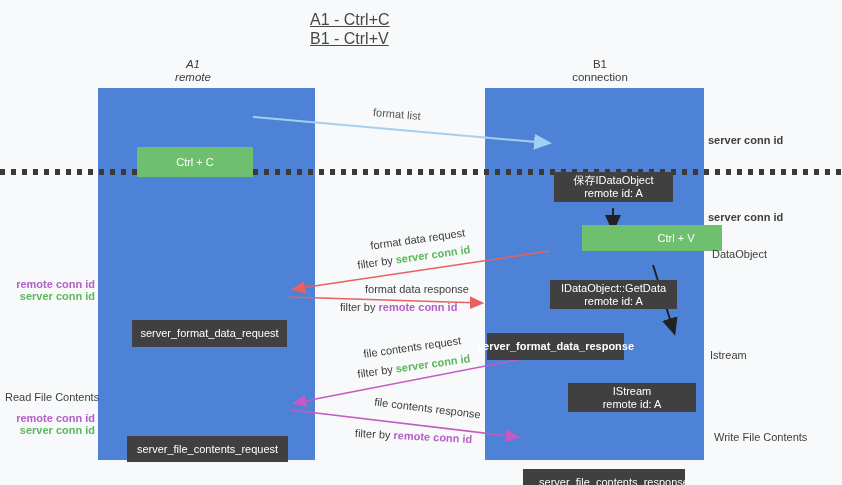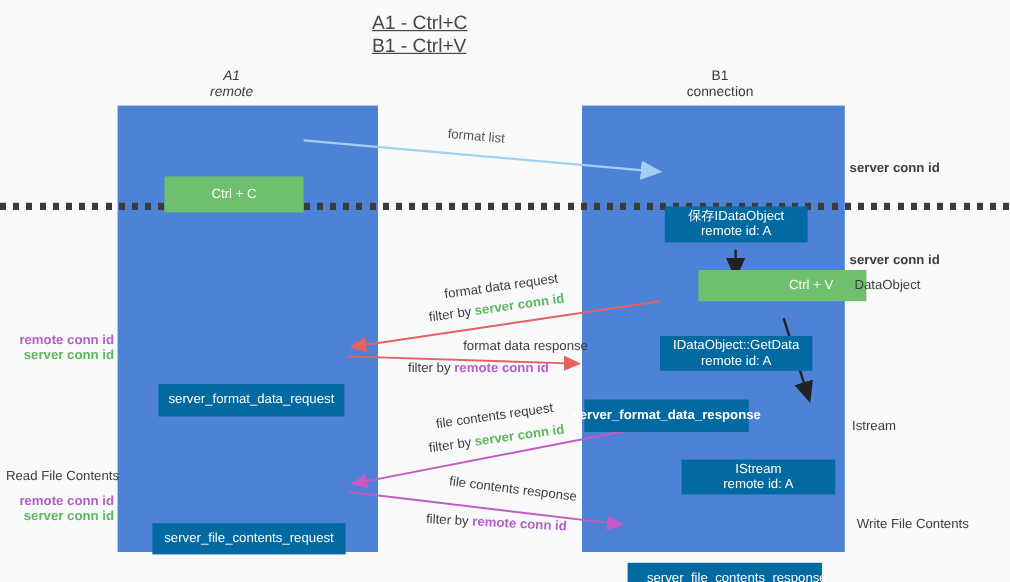--- a/index.html
+++ b/index.html
@@ -27,21 +27,21 @@
   .dotted-line {
     position: absolute; left: 0; top: 169px; width: 842px; height: 6px;
     background: repeating-linear-gradient(90deg, #3a3a3a 0 5px, transparent 5px 11px);
   }
   .box {
     position: absolute; display: flex; flex-direction: column;
     align-items: center; justify-content: center;
     color: #ffffff; font-size: 11px; line-height: 13px; text-align: center; margin-top: 44px;
   }
   .box-green  { background: #6ec06f; }
-  .box-orange { background: #0369a1; }
+  .box-orange { background: #404040; }
   .flow-label {
     position: absolute; font-size: 11px; color: #3d3d3d; white-space: nowrap;
   }
   .green-text  { color: #5cb85c; font-weight: bold; }
   .purple-text { color: #b45fc8; font-weight: bold; }
   .side-label {
     position: absolute; font-size: 11px; color: #3d3d3d; white-space: nowrap;
   }
   .side-pair {
     position: absolute; font-size: 11px; font-weight: bold;
@@ -137,21 +137,21 @@
   </div>
 
   <div class="flow-label" style="left:373px; top:108px; transform:rotate(5deg); color:#555;">format list</div>
 
   <div class="flow-label" style="left:370px; top:233px; transform:rotate(-8deg);">format data request</div>
   <div class="flow-label" style="left:357px; top:251px; transform:rotate(-8deg);">
     <span>filter by</span>
     <span class="green-text">server conn id</span>
   </div>
 
-  <div class="flow-label" style="left:365px; top:283px;margin-left:21px;">format data response</div>
+  <div class="flow-label" style="left:365px; top:283px;">format data response</div>
   <div class="flow-label" style="left:340px; top:301px;">
     <span>filter by</span>
     <span class="purple-text">remote conn id</span>
   </div>
 
   <div class="flow-label" style="left:363px; top:341px; transform:rotate(-8deg);">file contents request</div>
   <div class="flow-label" style="left:357px; top:360px; transform:rotate(-8deg);">
     <span>filter by</span>
     <span class="green-text">server conn id</span>
   </div>
@@ -169,17 +169,17 @@
 
   <div class="side-label" style="left:5px; top:391px;">Read File Contents</div>
 
   <div class="side-pair" style="left:9px; top:412px;">
     <div class="purple-text">remote conn id</div>
     <div class="green-text">server conn id</div>
   </div>
 
   <div class="side-label green-text" style="left:708px; top:134px;">server conn id</div>
   <div class="side-label green-text" style="left:708px; top:211px;">server conn id</div>
-  <div class="side-label" style="left:712px; top:232px;">DataObject</div>
+  <div class="side-label" style="left:712px; top:248px;">DataObject</div>
   <div class="side-label" style="left:710px; top:349px;">Istream</div>
   <div class="side-label" style="left:714px; top:431px;">Write File Contents</div>
 
 </div>
 
 </body></html>

